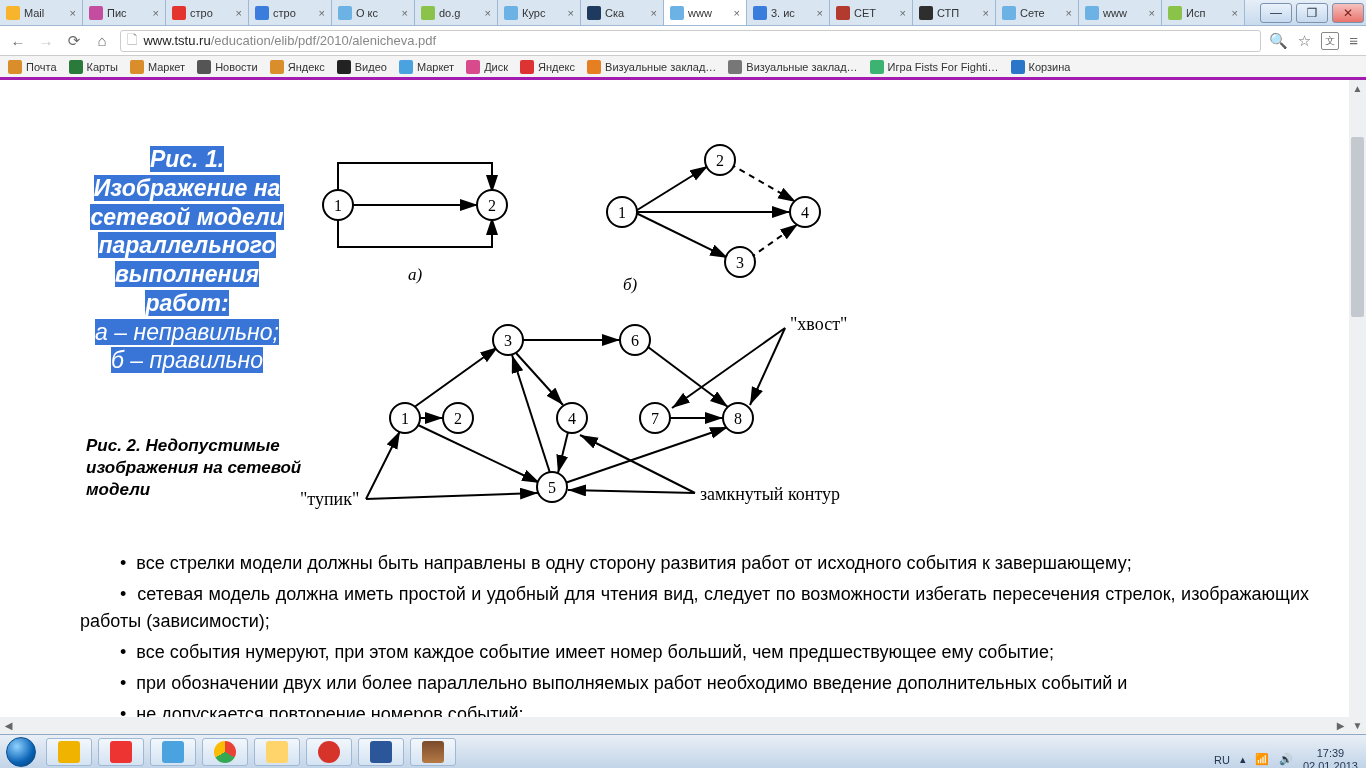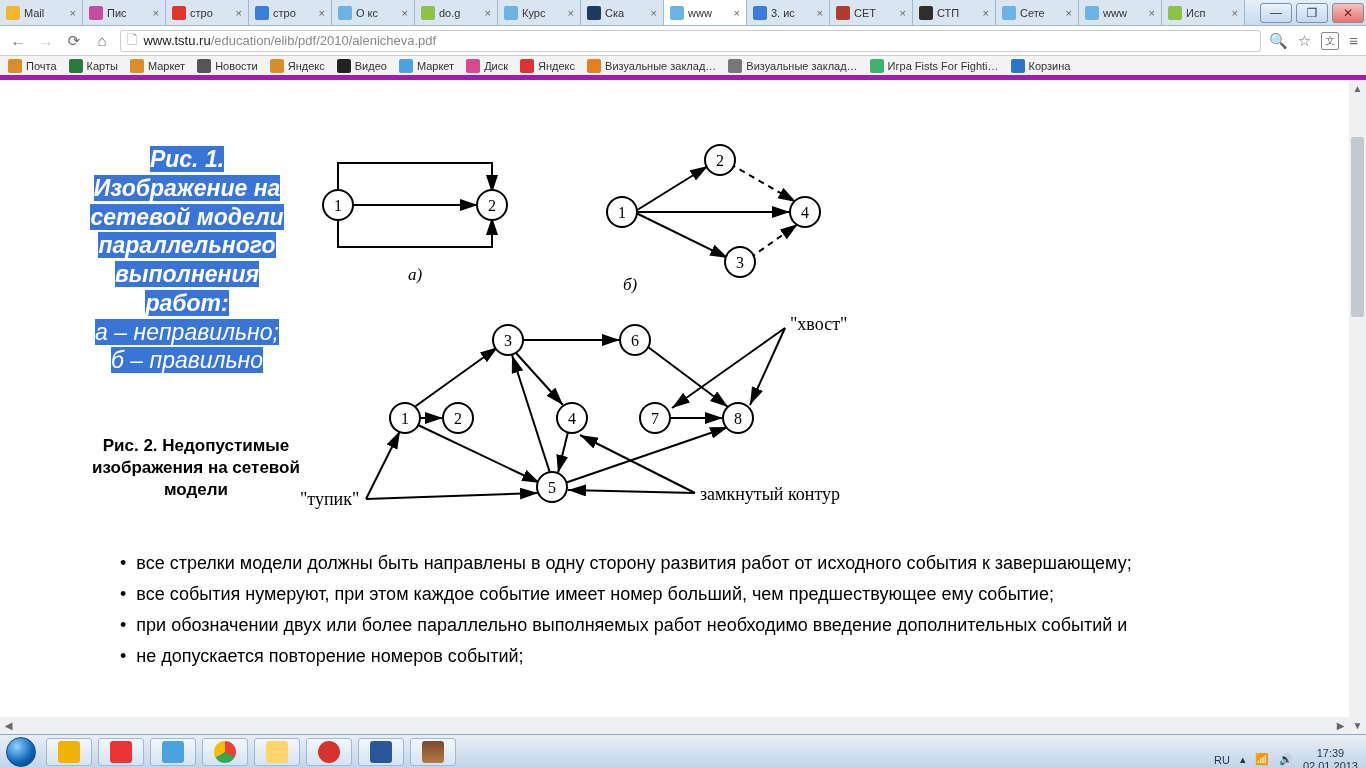--- a/index.html
+++ b/index.html
@@ -18,21 +18,21 @@
 
   
   .navbar { height:30px; display:flex; align-items:center; gap:8px; padding:0 8px; border-bottom:1px solid #ccc;}
   .nav-btn { width:20px; height:20px; display:flex; align-items:center; justify-content:center; color:#6b6b6b; font-size:15px; }
   .url-field { flex:1; height:22px; border:1px solid #ccc; border-radius:3px; padding:0 6px; font-size:13px; color:#555; display:flex; align-items:center;}
   .url-field .host { color:#222;}
   .url-field .path { color:#888;}
   .right-icons { display:flex; gap:10px; color:#6b6b6b; font-size:15px;}
 
   
-  .bmbar { height:24px; background:#f4f4f4; display:flex; align-items:center; gap:12px; padding:0 8px; border-bottom:5px solid #a21caf; font-size:11px; color:#333;}
+  .bmbar { height:24px; background:#f4f4f4; display:flex; align-items:center; gap:12px; padding:0 8px; border-bottom:3px solid #a21caf; font-size:11px; color:#333;}
   .bm { display:flex; align-items:center; gap:4px;}
   .bm .ico { width:14px; height:14px; border-radius:2px;}
 
   
   .viewport { position:relative; height:654px; background:#fff; overflow:hidden;}
   .page-scroll { position:absolute; right:0; top:0; bottom:0; width:17px; background:#eef0f2;}
   .page-scroll .track { position:absolute; top:17px; bottom:17px; left:0; right:0; background:#eef0f2;}
   .page-scroll .thumb { position:absolute; top:40px; height:180px; left:2px; right:2px; background:#c4c9cf; border-radius:2px;}
   .page-scroll .arr { position:absolute; left:0; right:0; height:17px; display:flex; align-items:center; justify-content:center; font-size:10px; color:#666;}
   .page-scroll .arr.top{top:0;} .page-scroll .arr.bot{bottom:0;}
@@ -41,21 +41,21 @@
   .hscroll .arr.l{left:0;} .hscroll .arr.r{right:0;}
 
   .doc { position:absolute; left:0; right:17px; top:0; bottom:17px; padding:0; font-family:"Times New Roman", serif; color:#000;}
   .content { position:relative; width:100%; height:100%; }
 
   .fig1-caption { position:absolute; left:82px; top:65px; width:210px; text-align:center; font-size:23px; line-height:1.25; }
   .fig1-caption .title-sel { background:#3875d6; color:#fff; font-weight:bold; font-style:italic;}
   .fig1-caption .sub-sel   { background:#3875d6; color:#fff; font-style:italic;}
   .fig1-caption .italic { font-style:italic;}
 
-  .fig2-caption { position:absolute; left:86px; top:355px; width:220px; text-align:center; font-size:17px; font-weight:bold; line-height:1.3;}
+  .fig2-caption { position:absolute; left:86px; top:355px; width:220px; text-align:left; font-size:17px; font-weight:bold; font-style:italic; line-height:1.3;}
 
   .bullets { position:absolute; left:80px; right:40px; top:470px; font-size:18px; line-height:1.5; text-align:justify;}
   .bullets p { margin:0 0 4px 0;}
   .bullets .b { margin-left:40px; }
 
   svg.diagram { position:absolute; }
   .node { fill:#fff; stroke:#000; stroke-width:2;}
   .ntxt { font:16px "Times New Roman"; text-anchor:middle; dominant-baseline:central;}
   .edge { stroke:#000; stroke-width:2; fill:none;}
   .edge-d { stroke:#000; stroke-width:2; fill:none; stroke-dasharray:6 5;}
@@ -326,20 +326,21 @@
         <circle class="node" cx="438" cy="113" r="15"></circle>
           <text class="ntxt" x="438" y="113">8</text>
 
         <text class="rlbl" x="490" y="25">"хвост"</text>
         <text class="rlbl" x="0" y="200">"тупик"</text>
         <text class="rlbl" x="400" y="195">замкнутый контур</text>
       </svg>
 
       <div class="bullets">
         <p><span class="b">•&nbsp;&nbsp;</span><span>все стрелки модели должны быть направлены в одну сторону развития работ от исходного события к завершающему;</span></p>
+        <p><span class="b">•&nbsp;&nbsp;</span><span>сетевая модель должна иметь простой и удобный для чтения вид, следует по возможности избегать пересечения стрелок, изображающих работы (зависимости);</span></p>
         <p><span class="b">•&nbsp;&nbsp;</span><span>все события нумеруют, при этом каждое событие имеет номер больший, чем предшествующее ему событие;</span></p>
         <p><span class="b">•&nbsp;&nbsp;</span><span>при обозначении двух или более параллельно выполняемых работ необходимо введение дополнительных событий и</span></p>
         <p><span class="b">•&nbsp;&nbsp;</span><span>не допускается повторение номеров событий;</span></p>
       </div>
 
     </div>
   </div>
 
   <div class="page-scroll">
     <div class="arr top">▲</div>

